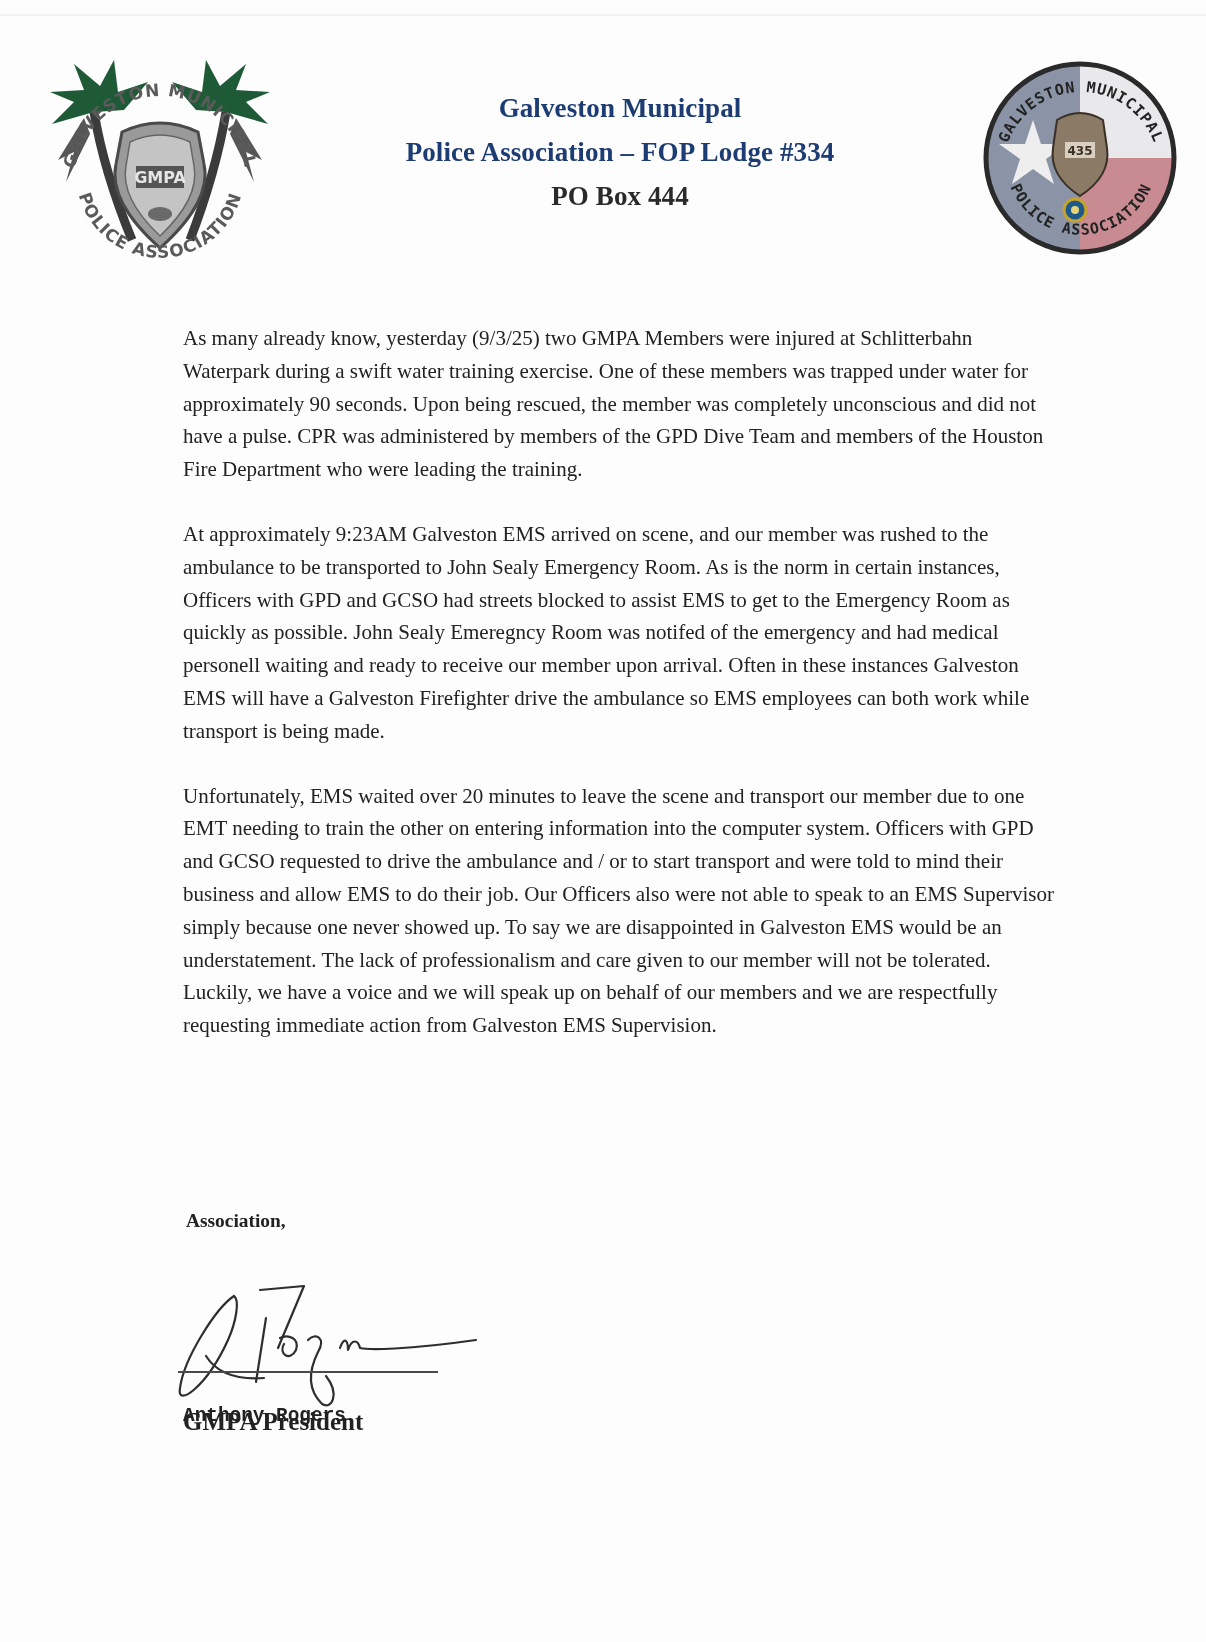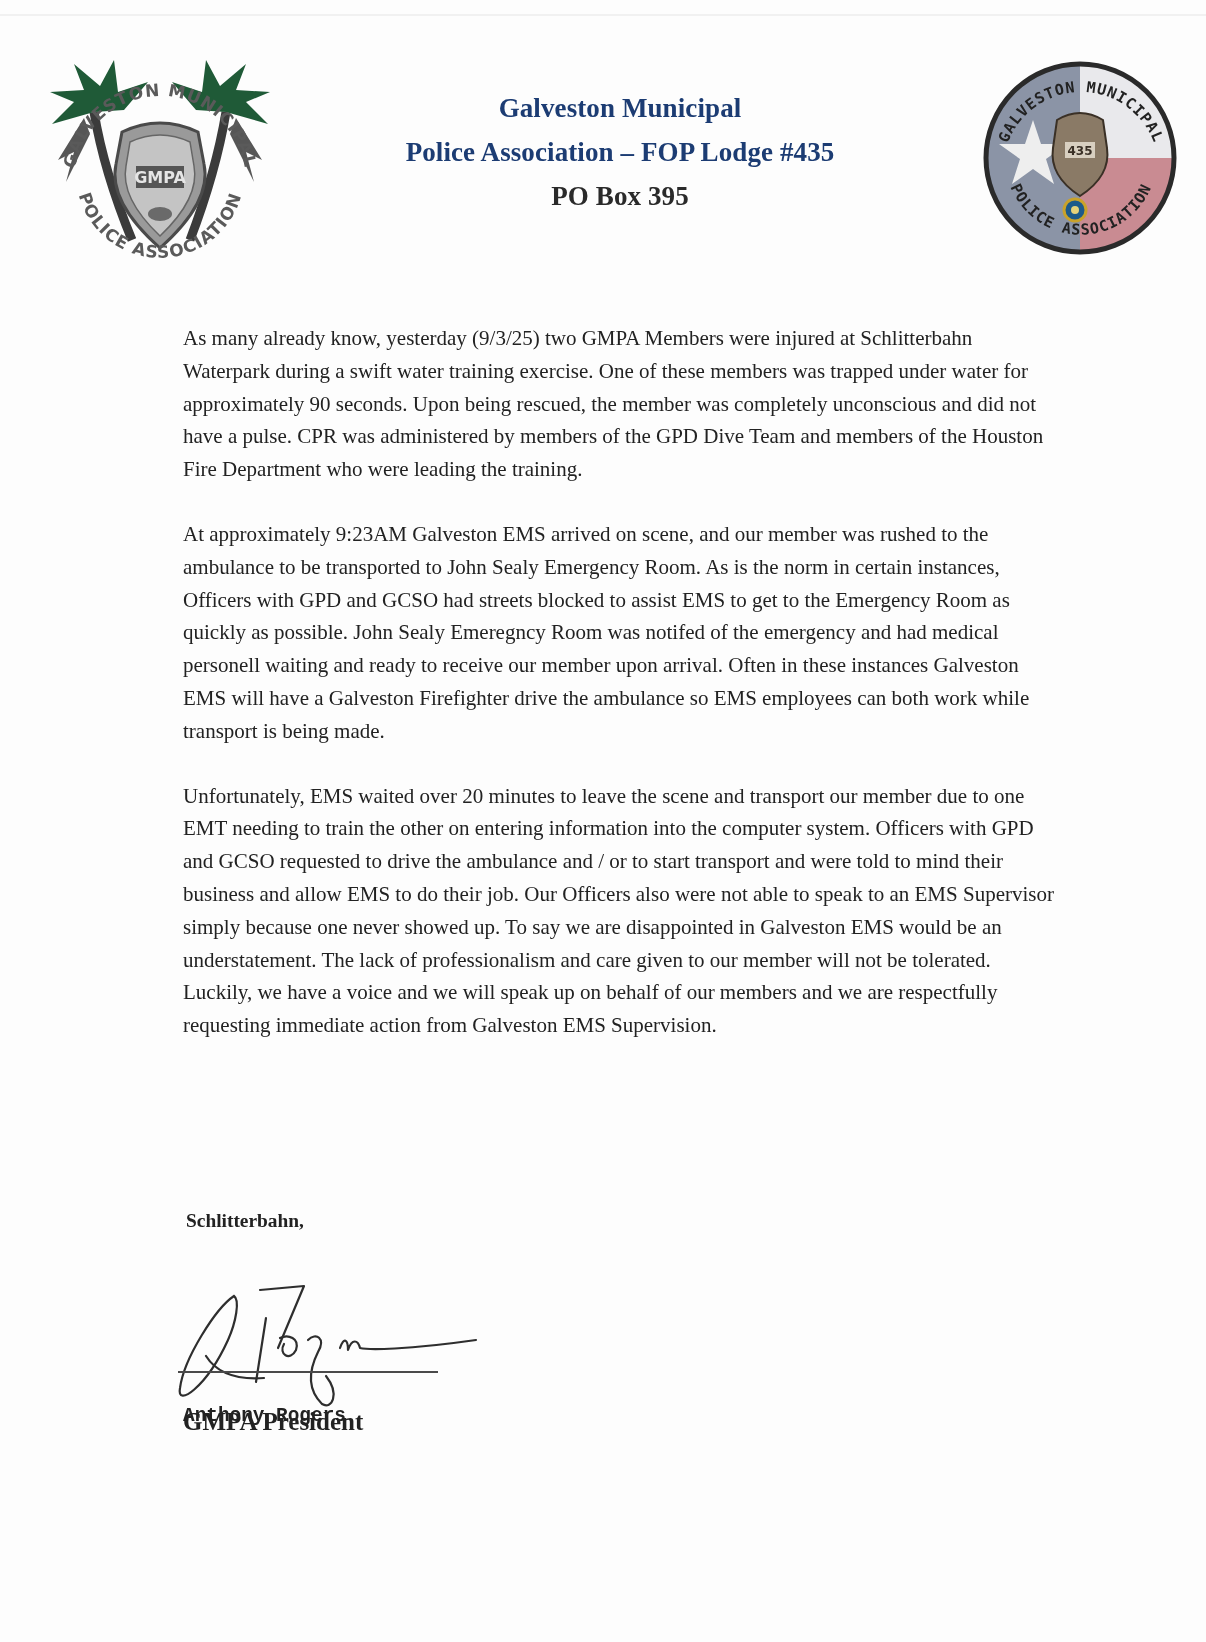--- a/index.html
+++ b/index.html
@@ -54,22 +54,22 @@
     <text font-family="'DejaVu Sans', sans-serif" font-weight="bold" font-size="17" fill="#5a5a5a" letter-spacing="1">
       <textPath href="#arcTopL" startOffset="50%" text-anchor="middle">GALVESTON MUNICIPAL</textPath>
     </text>
     <text font-family="'DejaVu Sans', sans-serif" font-weight="bold" font-size="17" fill="#5a5a5a" letter-spacing="1">
       <textPath href="#arcBotL" startOffset="50%" text-anchor="middle">POLICE ASSOCIATION</textPath>
     </text>
   </svg>
 
   <div class="letterhead">
     <div class="lh-line lh-blue">Galveston Municipal</div>
-    <div class="lh-line lh-blue">Police Association – FOP Lodge #435</div>
-    <div class="lh-line lh-dark">PO Box 395</div>
+    <div class="lh-line lh-blue">Police Association – FOP Lodge #334</div>
+    <div class="lh-line lh-dark">PO Box 444</div>
   </div>
 
   <svg class="logo-right" viewBox="0 0 210 200">
     <defs>
       <clipPath id="sealClip">
           <circle cx="105" cy="100" r="94"></circle>
         </clipPath>
       <path id="arcTopR" d="M 28 112 A 78 78 0 0 1 184 112"></path>
       <path id="arcBotR" d="M 32 118 A 76 76 0 0 0 180 118"></path>
     </defs>
@@ -95,21 +95,21 @@
       <textPath href="#arcBotR" startOffset="50%" text-anchor="middle">POLICE ASSOCIATION</textPath>
     </text>
   </svg>
 
   <div class="body-text">
     <p class="para">As many already know, yesterday (9/3/25) two GMPA Members were injured at Schlitterbahn Waterpark during a swift water training exercise. One of these members was trapped under water for approximately 90 seconds. Upon being rescued, the member was completely unconscious and did not have a pulse. CPR was administered by members of the GPD Dive Team and members of the Houston Fire Department who were leading the training.</p>
     <p class="para">At approximately 9:23AM Galveston EMS arrived on scene, and our member was rushed to the ambulance to be transported to John Sealy Emergency Room. As is the norm in certain instances, Officers with GPD and GCSO had streets blocked to assist EMS to get to the Emergency Room as quickly as possible. John Sealy Emeregncy Room was notifed of the emergency and had medical personell waiting and ready to receive our member upon arrival. Often in these instances Galveston EMS will have a Galveston Firefighter drive the ambulance so EMS employees can both work while transport is being made.</p>
     <p class="para">Unfortunately, EMS waited over 20 minutes to leave the scene and transport our member due to one EMT needing to train the other on entering information into the computer system. Officers with GPD and GCSO requested to drive the ambulance and / or to start transport and were told to mind their business and allow EMS to do their job. Our Officers also were not able to speak to an EMS Supervisor simply because one never showed up. To say we are disappointed in Galveston EMS would be an understatement. The lack of professionalism and care given to our member will not be tolerated. Luckily, we have a voice and we will speak up on behalf of our members and we are respectfully requesting immediate action from Galveston EMS Supervision.</p>
   </div>
 
-  <div class="closing">Schlitterbahn,</div>
+  <div class="closing">Association,</div>
 
   <svg class="signature" viewBox="0 0 320 130">
     <g fill="none" stroke="#2e2e2e" stroke-width="2.2" stroke-linecap="round" stroke-linejoin="round">
       <path d="M58 18 C 40 30, 8 80, 4 110 C 0 130, 30 110, 52 62 C 60 44, 64 22, 58 18"></path>
       <path d="M30 78 C 40 94, 60 102, 88 100"></path>
       <path d="M90 40 L 80 104"></path>
       <path d="M84 12 L 128 8 L 102 70"></path>
       <path d="M104 60 C 112 56, 124 60, 120 72 C 114 84, 102 76, 108 66"></path>
       <path d="M132 62 C 140 54, 150 60, 142 74 C 134 90, 130 110, 146 126 C 156 132, 164 116, 150 98"></path>
       <path d="M164 70 C 168 58, 172 62, 172 72 C 176 60, 182 62, 184 70 C 192 72, 230 72, 300 62"></path>

